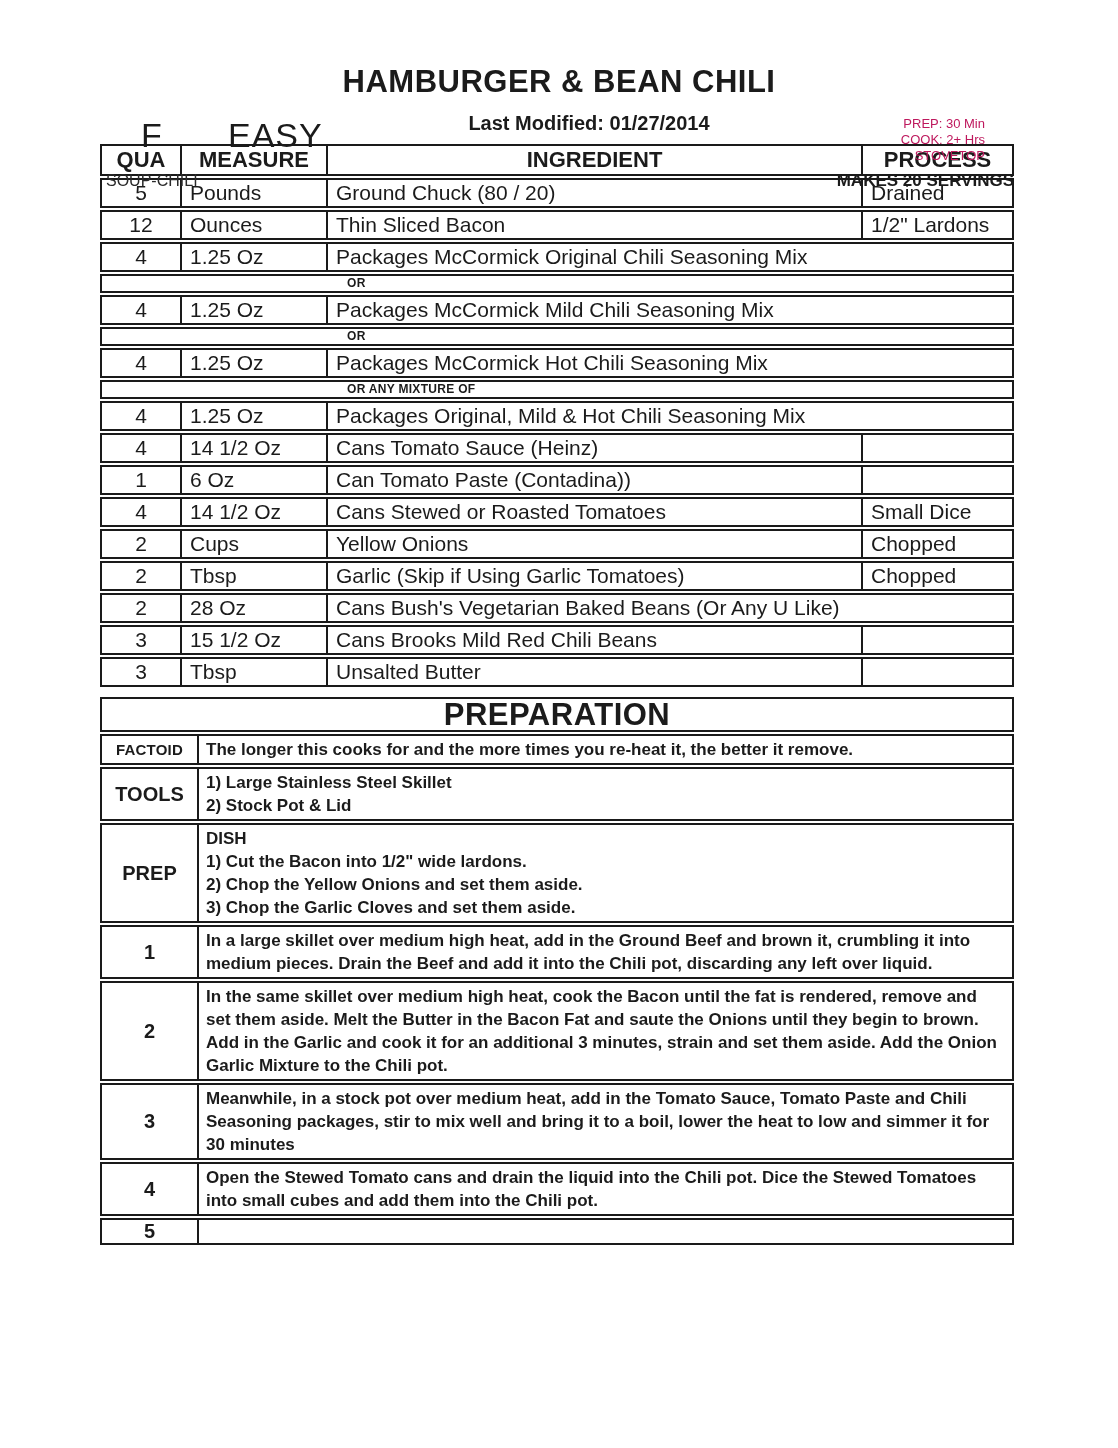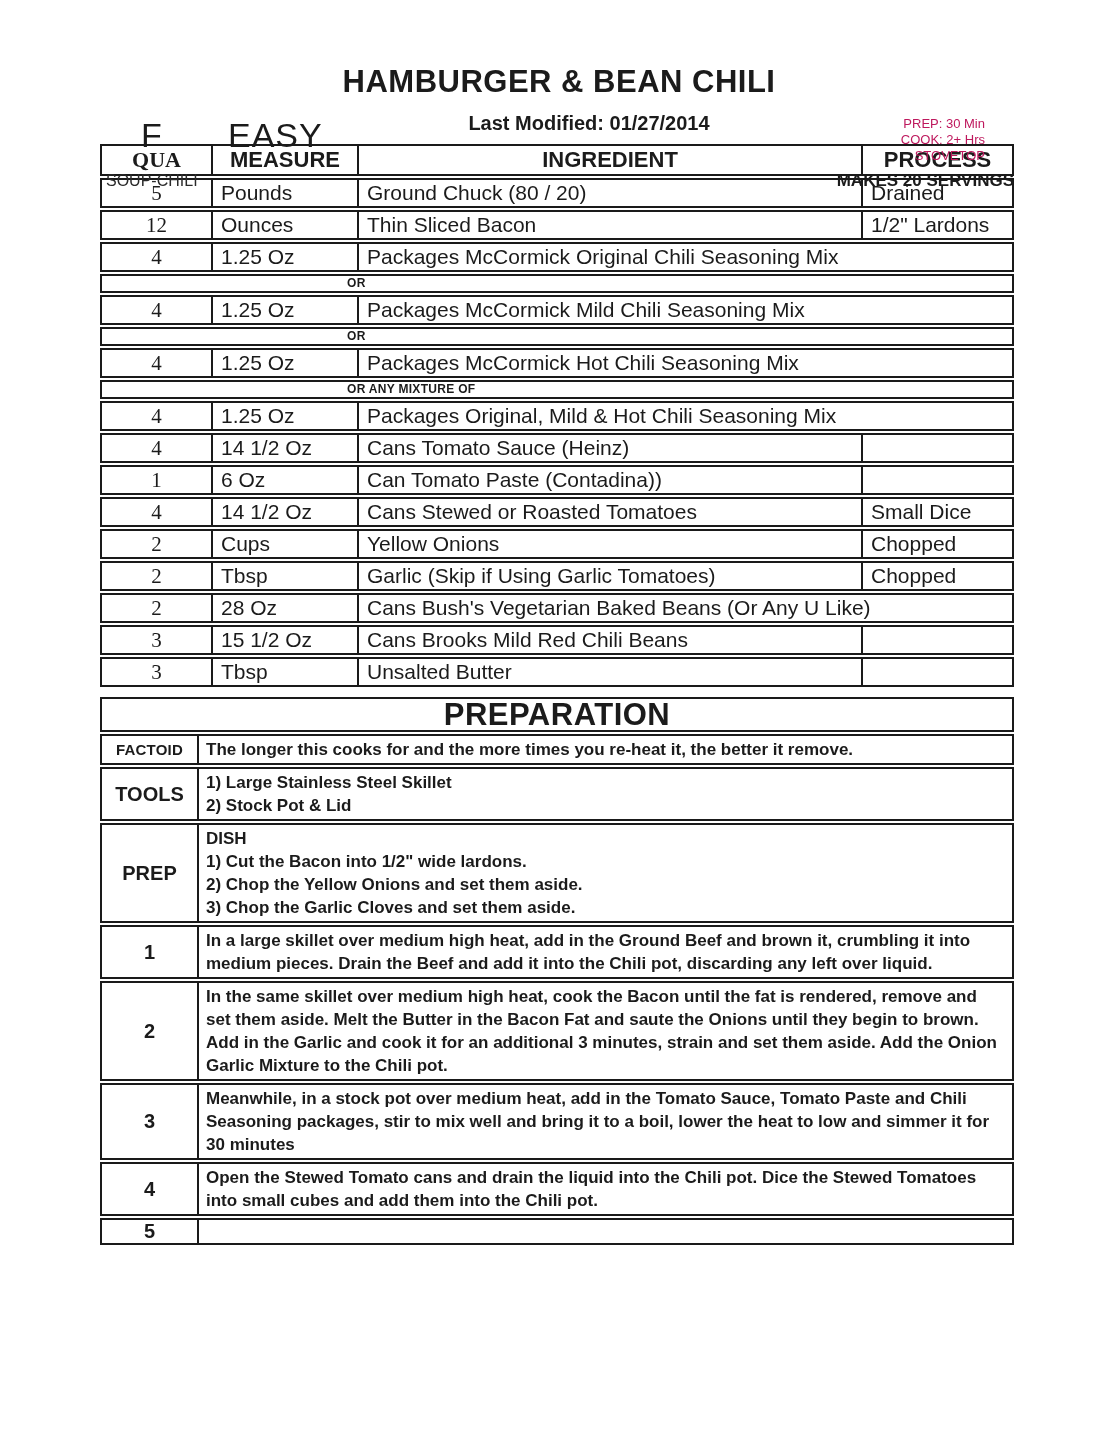--- a/index.html
+++ b/index.html
@@ -52,21 +52,21 @@
   .ing-table { margin: 0 104px 0 100px; width: 914px; }
   .irow {
     display: flex;
     border: 2px solid #1a1a1a;
     margin-bottom: 2px;
     background: #fff;
     font-size: 21px;
     line-height: 26px;
     align-items: stretch;
   }
-  .cq { width: 111px; text-align: center; border-right: 2px solid #1a1a1a; font-family: Liberation Serif, serif; }
+  .cq { width: 80px; text-align: center; border-right: 2px solid #1a1a1a; }
   .cm { width: 146px; padding-left: 8px; border-right: 2px solid #1a1a1a; }
   .ci { flex: 1; padding-left: 8px; white-space: nowrap; overflow: hidden; }
   .cp { width: 151px; padding-left: 8px; border-left: 2px solid #1a1a1a; white-space: nowrap; }
   .ihead { line-height: 28px; font-weight: bold; font-size: 22px; }
   .ihead .cq, .ihead .cm, .ihead .ci, .ihead .cp { text-align: center; padding-left: 0; }
   .or-row {
     border: 2px solid #1a1a1a;
     margin-bottom: 2px;
     padding-left: 245px;
     font-size: 12px; font-weight: bold; line-height: 15px;

